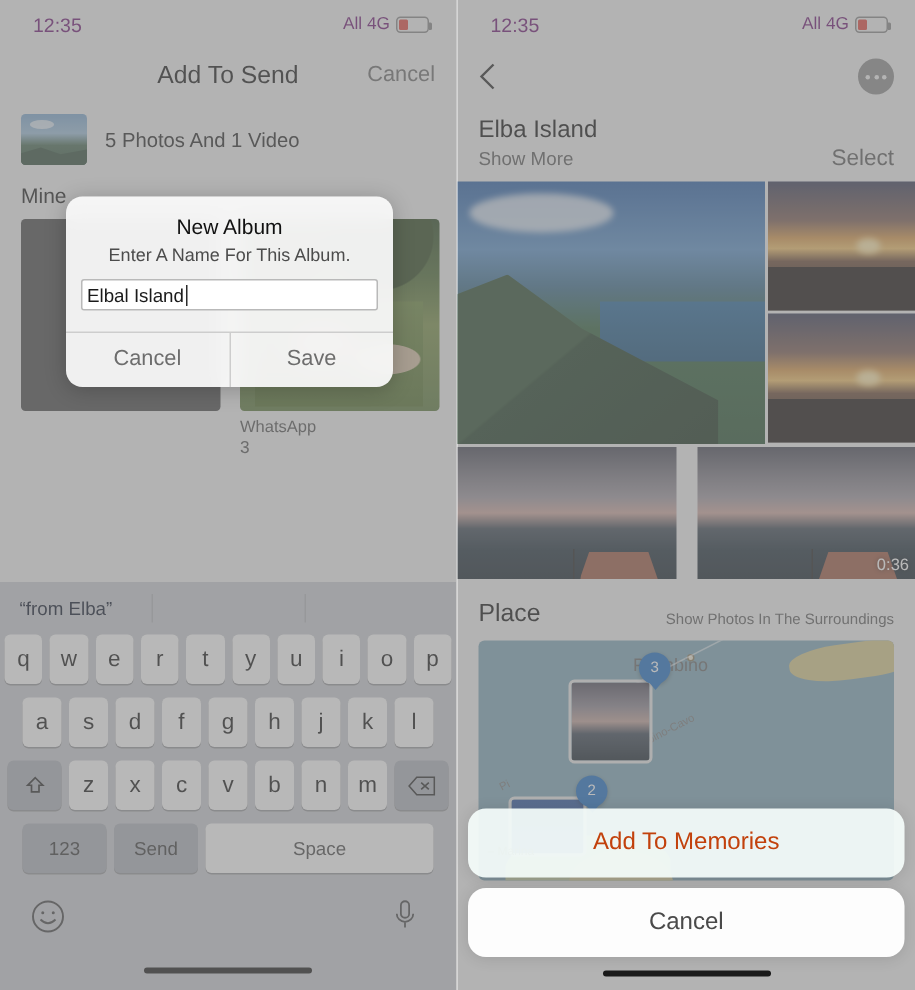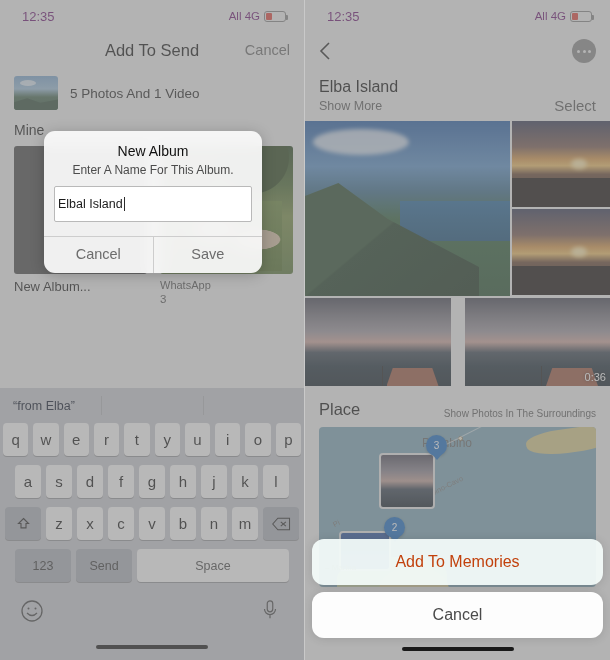--- a/index.html
+++ b/index.html
@@ -89,21 +89,21 @@
   
   .alert {
     position: absolute; left: 44px; top: 131px; width: 218px;
     background: rgba(249,249,249,0.94); border-radius: 11px; z-index: 60;
     box-shadow: 0 2px 14px rgba(0,0,0,0.22); overflow: hidden;
     backdrop-filter: blur(6px);
   }
   .alert-title { text-align: center; font-size: 14px; color: #111; padding: 12px 14px 2px; }
   .alert-msg { text-align: center; font-size: 12px; color: #4c4c4c; padding: 2px 12px 9px; }
   .alert-input {
-    margin: 0 10px 14px; height: 36px; background: #fff;
+    margin: 0 10px 14px; height: 21px; background: #fff;
     border: 1px solid #b9b9b9; border-radius: 2px; display: flex; align-items: center;
     padding: 0 3px; font-size: 12.5px; color: #1a1a1a; position: relative;
   }
   .caret { display: inline-block; width: 1px; height: 14px; background: #2b2b2b; margin-left: 1px; }
   .alert-btns { display: flex; border-top: 1px solid #cdcdcd; }
   .alert-btn {
     flex: 1; text-align: center; font-size: 14.5px; color: #6d6d6d;
     padding: 9px 0 11px;
   }
   .alert-btn + .alert-btn { border-left: 1px solid #cdcdcd; }
@@ -270,21 +270,20 @@
     <div class="l-sub">
       <div class="l-thumb"></div>
       <span class="l-sub-label">5 Photos And 1 Video</span>
     </div>
 
     <div class="l-section">Mine</div>
 
     <div class="l-grid">
       <div class="l-tile">
         <div class="l-tile-img newalbum"></div>
-        <div class="l-tile-cap">New Album...</div>
       </div>
       <div class="l-tile">
         <div class="l-tile-img whats"></div>
         <div class="l-tile-cap small">WhatsApp</div>
         <div class="l-tile-sub">3</div>
       </div>
     </div>
 
     <div class="dim"></div>
 

